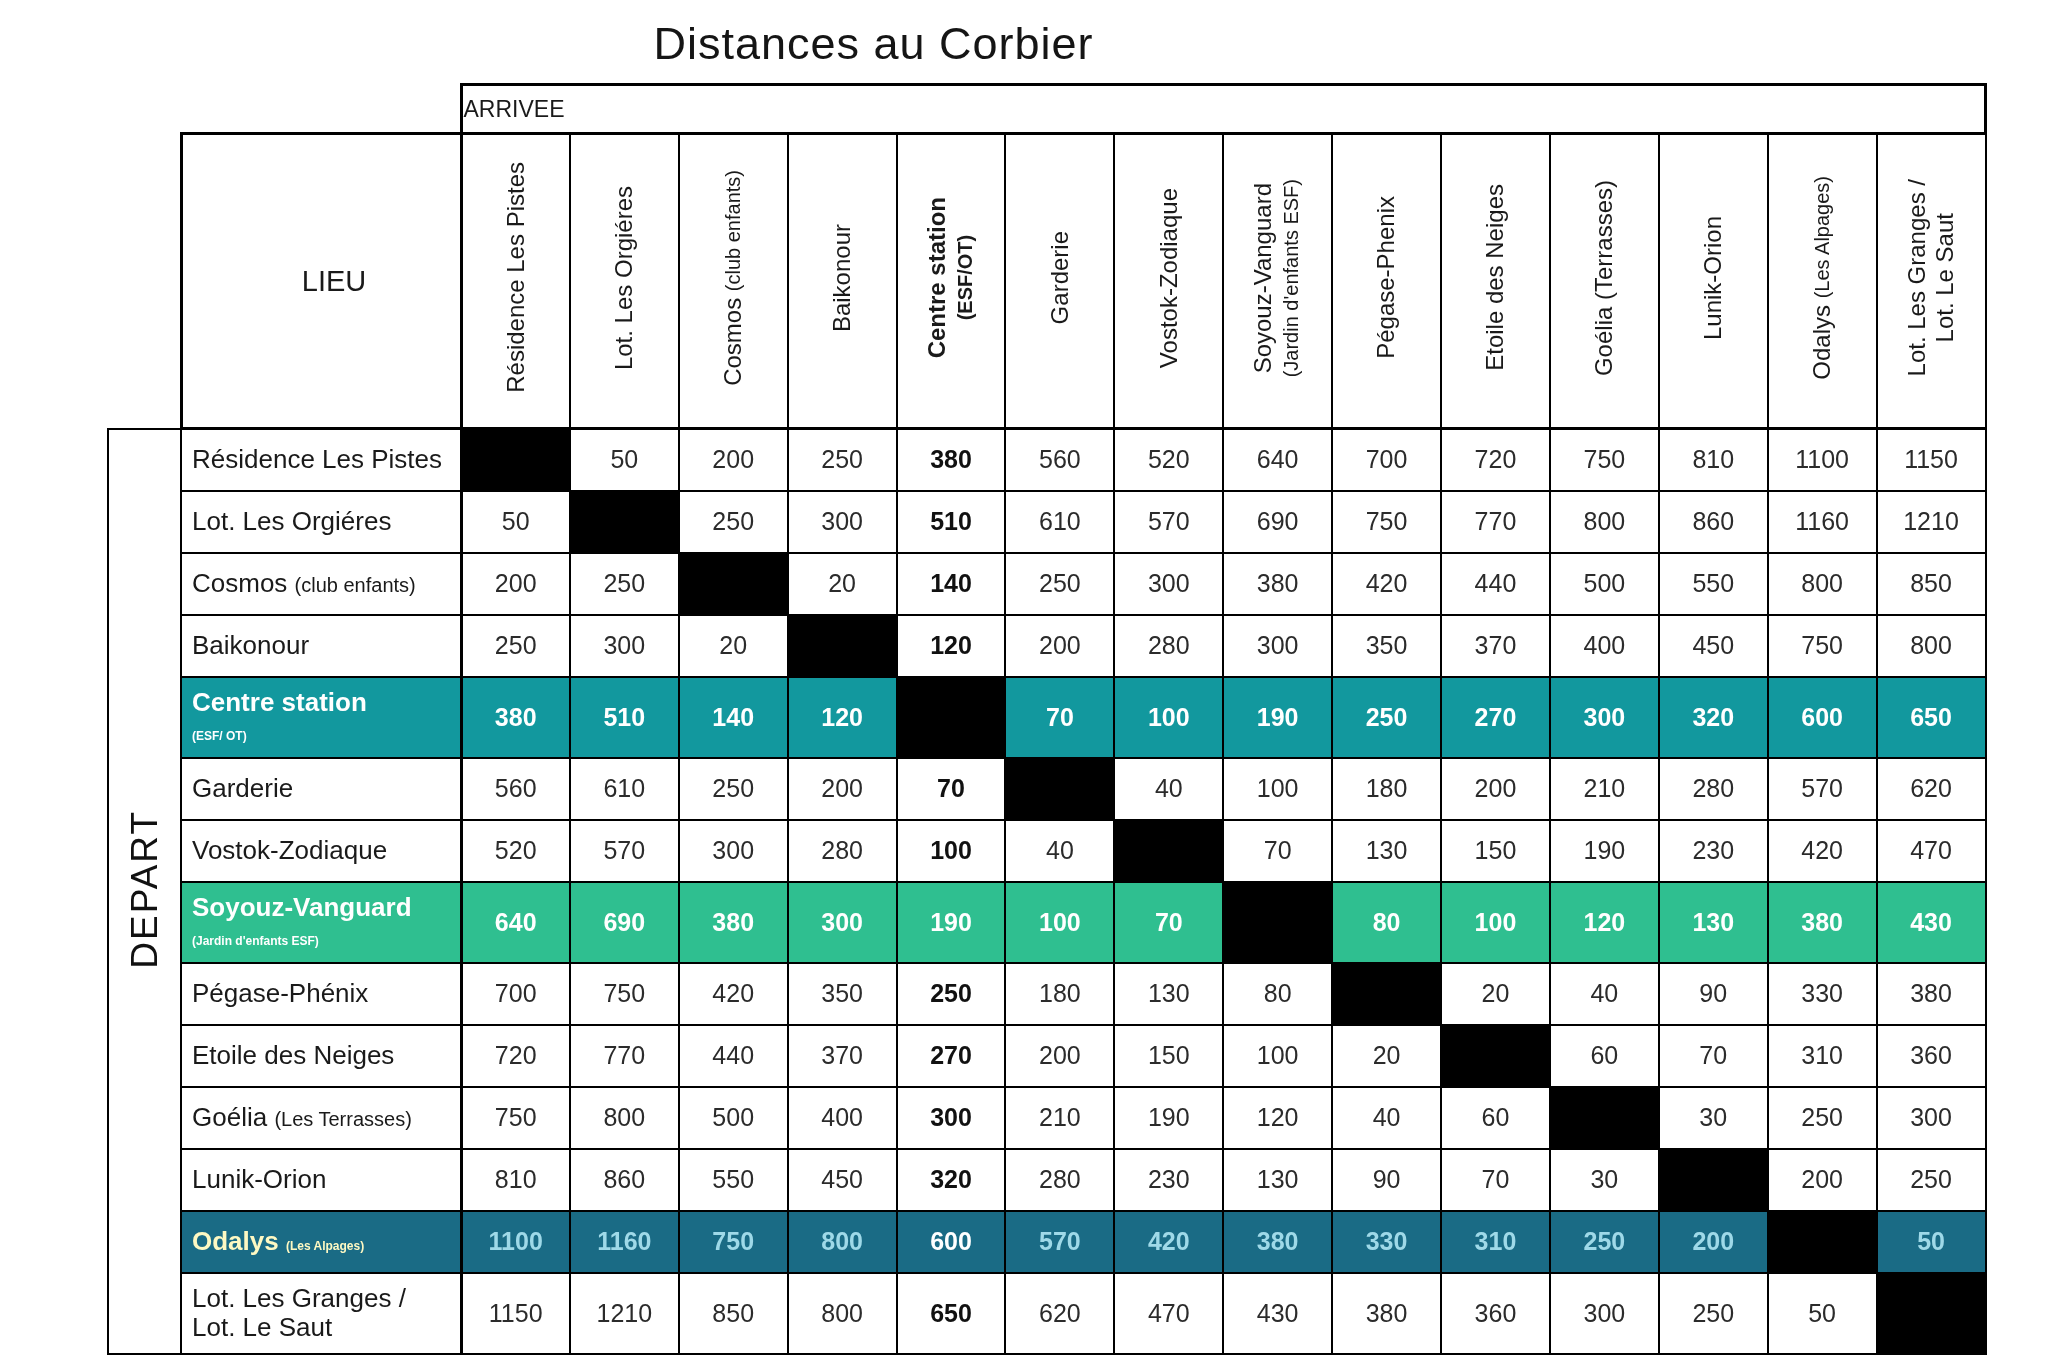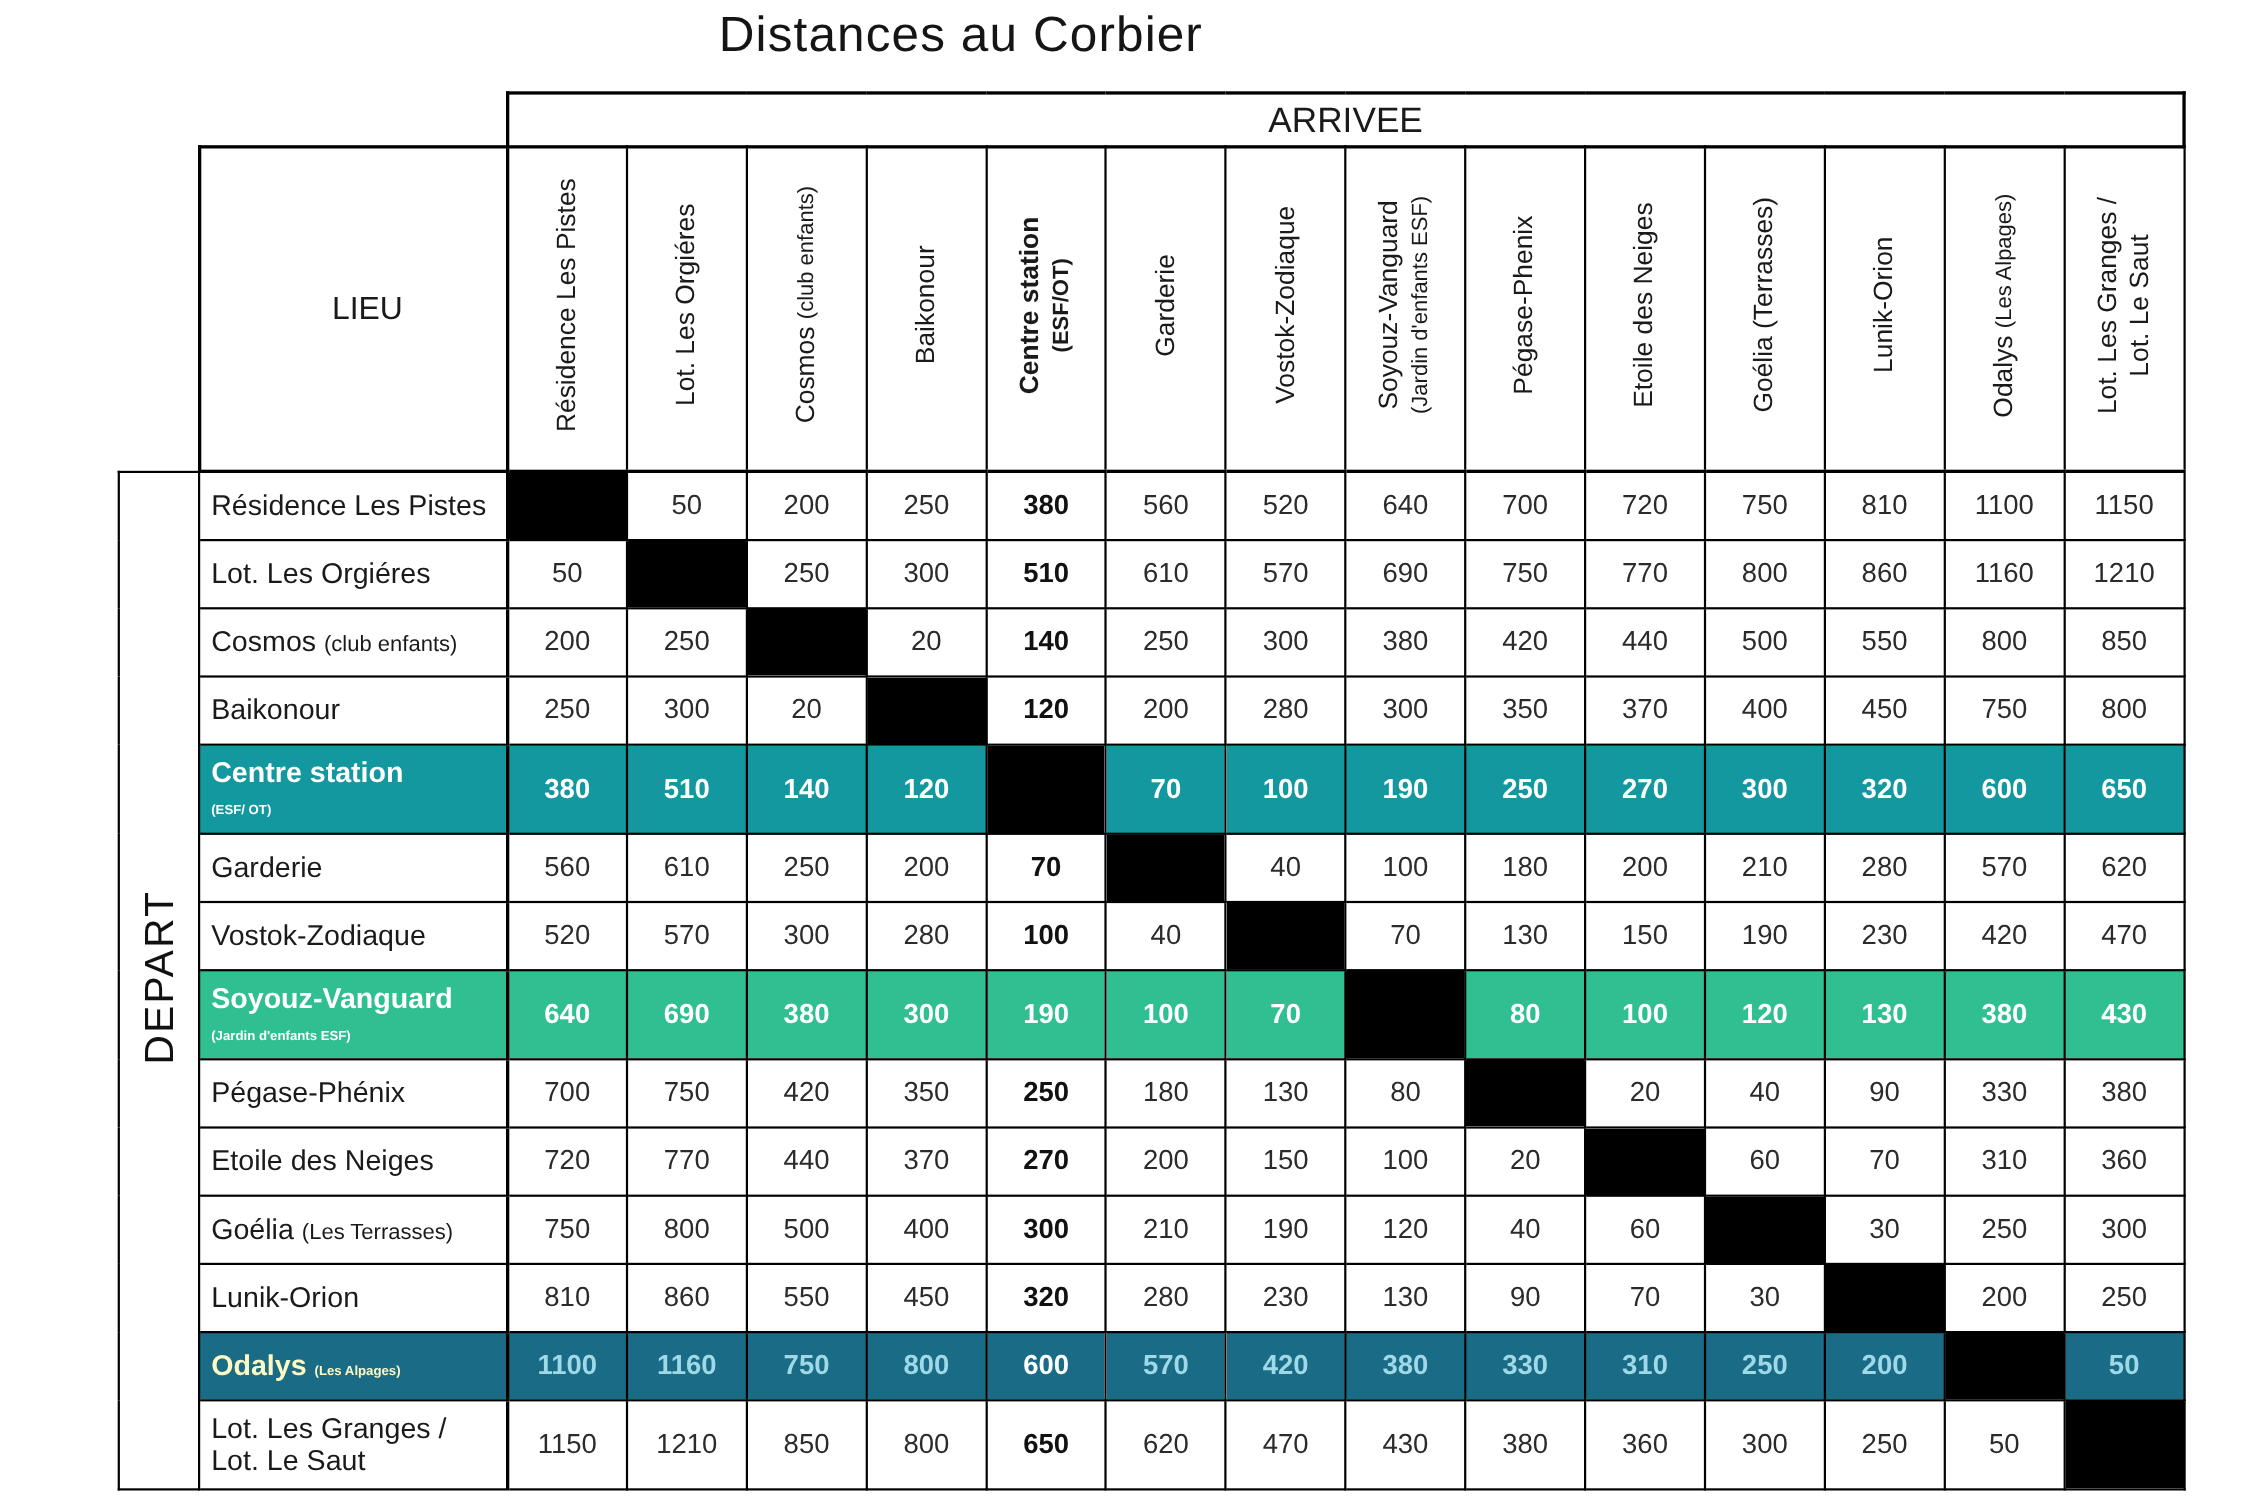--- a/index.html
+++ b/index.html
@@ -1,25 +1,25 @@
 <!DOCTYPE html>
 <html><head>
 <meta charset="utf-8">
 <style>
   html,body{margin:0;padding:0;background:#fff;}
   body{width:2048px;height:1365px;position:relative;font-family:"Liberation Sans",sans-serif;color:#1a1a1a;}
-  .title{position:absolute;top:5px;left:0;width:1747px;text-align:center;font-size:45px;letter-spacing:1px;color:#151515;}
+  .title{position:absolute;top:18px;left:0;width:1747px;text-align:center;font-size:45px;letter-spacing:1px;color:#151515;}
   table{position:absolute;left:107px;top:83px;width:1880px;border-collapse:collapse;table-layout:fixed;}
   td{border:2px solid #000;overflow:hidden;}
   td.noborder{border:none;}
   tr.arrivee-row{height:49px;}
   tr.colhead-row{height:295px;}
   tr.datarow{height:62px;}
   tr.datarow.tall{height:81px;}
-  .arrivee{border-width:3px;text-align:center;font-size:32px;vertical-align:middle;}
+  .arrivee{border-width:3px;text-align:left;font-size:23px;vertical-align:middle;}
   .lieu{border-width:3px;text-align:center;font-size:29px;vertical-align:middle;padding-left:27px;}
   .colhead{vertical-align:middle;text-align:center;font-size:24px;line-height:1.18;border-bottom-width:3px;padding:6px 2px;}
   .colhead .vert{display:inline-block;writing-mode:vertical-rl;transform:rotate(180deg);white-space:nowrap;}
   .colhead.bold{font-weight:bold;}
   .departcell{vertical-align:middle;text-align:center;}
   .departcell .vert{display:inline-block;writing-mode:vertical-rl;transform:rotate(180deg);font-size:37px;letter-spacing:2px;color:#111;}
   .rowlabel{font-size:26px;padding:2px 4px 2px 10px;vertical-align:middle;line-height:1.12;border-right-width:3px;}
   .small{font-size:20px;}
   .val{text-align:center;vertical-align:middle;font-size:25px;color:#2b2b2b;}
   .val.colbold{font-weight:bold;color:#111;}

